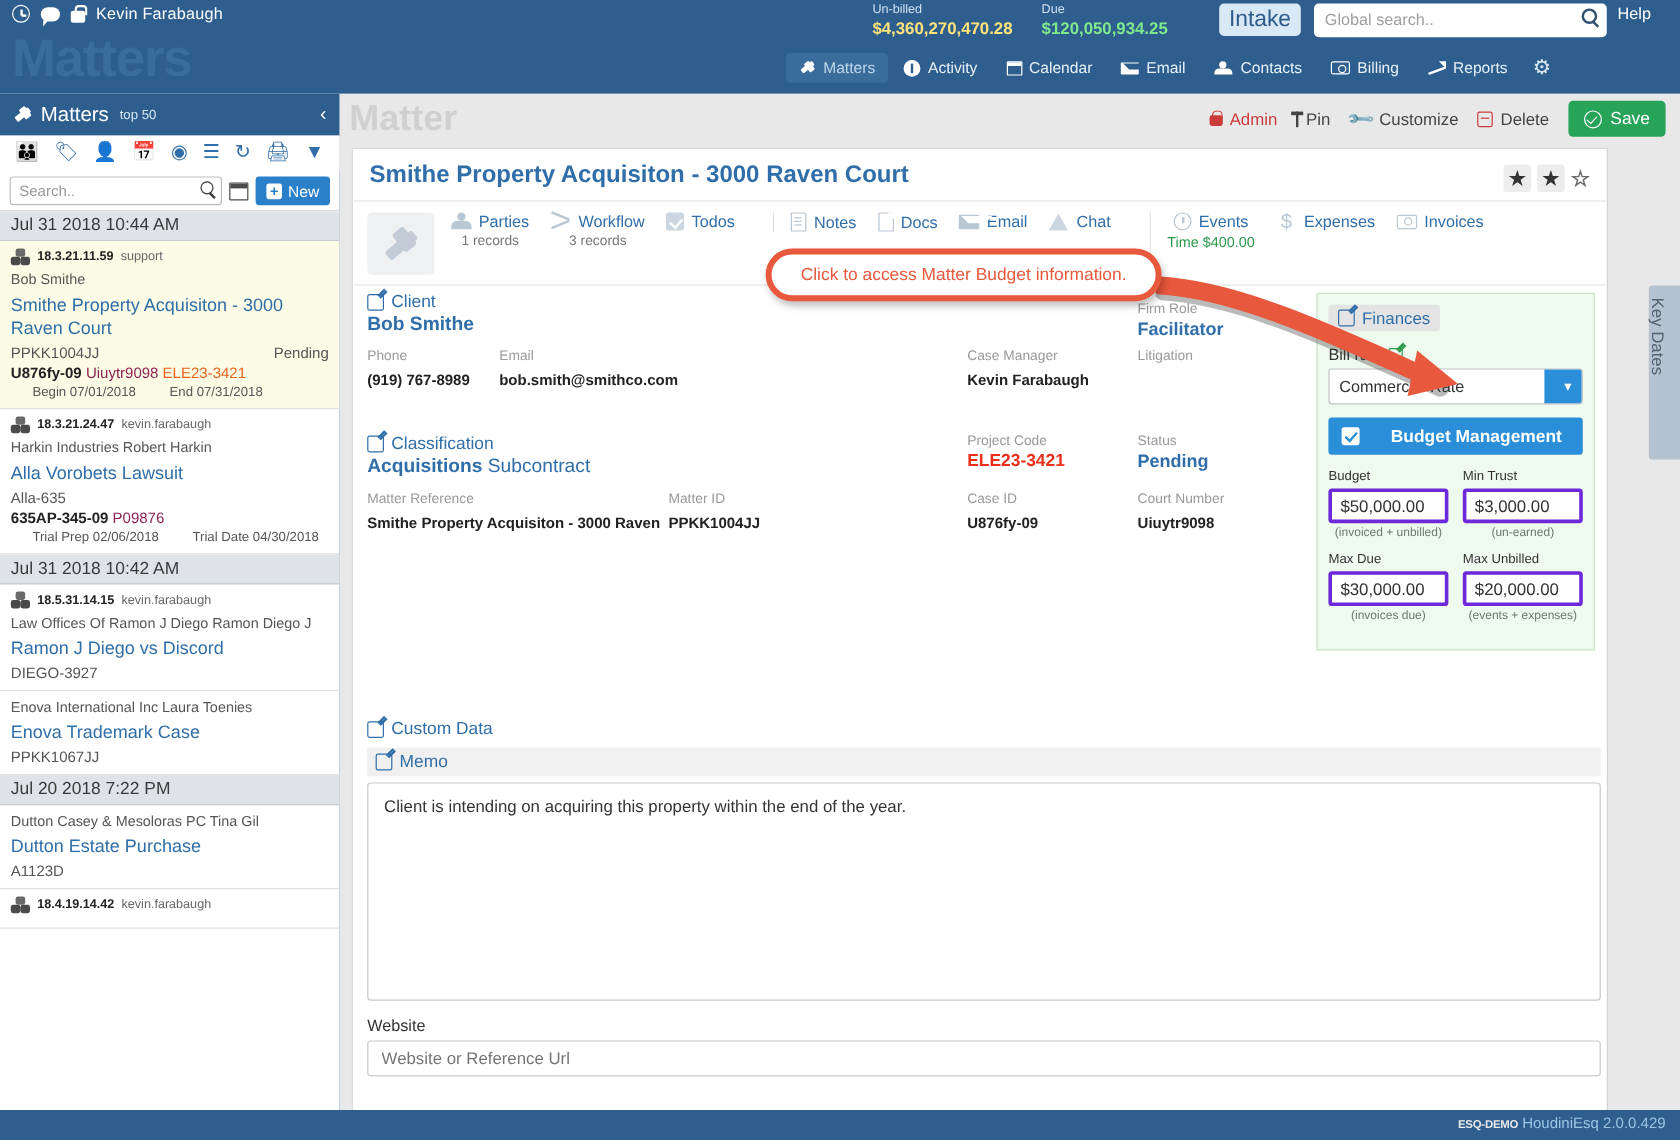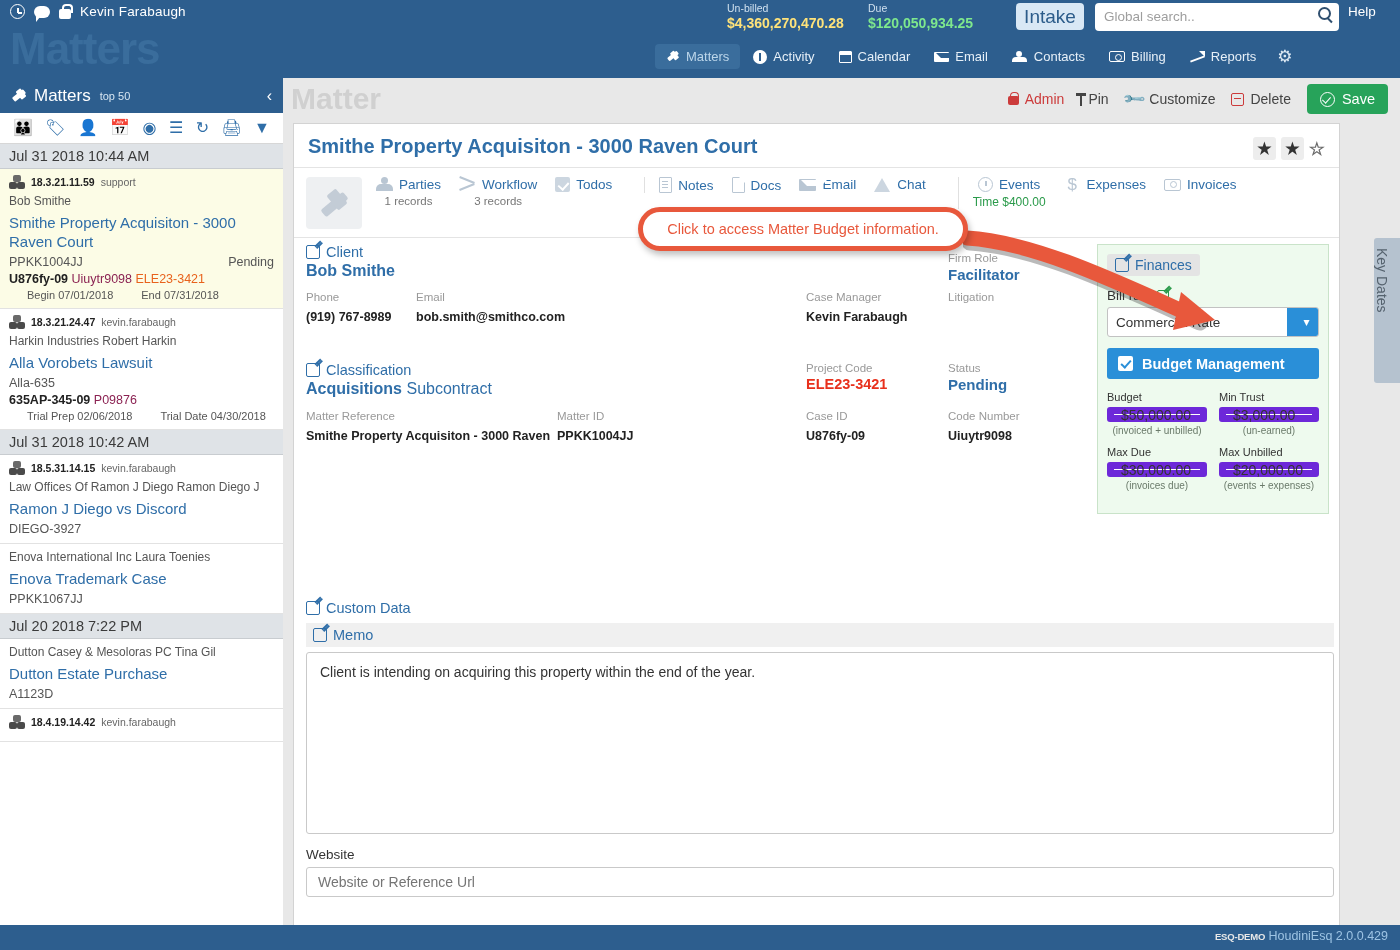--- a/index.html
+++ b/index.html
@@ -202,28 +202,28 @@
   .fin { position:absolute; right:10px; top:0; width:232px; background:#eefaee; border:1px solid #c9e3c9; padding:9px 9px 12px 9px; }
   .fin-title { display:inline-flex; align-items:center; gap:6px; background:#e4e4e4; border-radius:3px; padding:3px 8px; margin-bottom:12px; }
   .fin-title .edit-ic { border-color:#2f6ea8; }
   .fin-title span { font-size:14px; color:#2f6ea8; }
   .fin-lbl { font-size:13.5px; color:#333; margin-bottom:4px; display:flex; align-items:center; gap:5px; }
   .fin-lbl .edit-ic { width:12px; height:12px; border-color:#2a9a4a; }
   .fin-lbl .edit-ic:after { background:#2a9a4a; box-shadow:0 2px 0 #2a9a4a; }
   .select { height:30px; background:#fff; border:1px solid #c2c2c2; border-radius:3px; display:flex; align-items:center; position:relative; margin-bottom:11px; }
   .select span { font-size:13.5px; color:#333; padding-left:8px; }
   .select .caret { position:absolute; right:0; top:0; width:31px; height:28px; background:#2a8fd8; border-radius:0 2px 2px 0; color:#fff; display:flex; align-items:center; justify-content:center; font-size:12px; }
-  .bmgmt { background:#2a8fd8; color:#fff; height:31px; border-radius:3px; display:flex; align-items:center; gap:9px; padding-left:11px; margin-bottom:12px; cursor:pointer; }
+  .bmgmt { background:#2a8fd8; color:#fff; height:31px; border-radius:3px; display:flex; align-items:center; gap:26px; padding-left:11px; margin-bottom:12px; cursor:pointer; }
   .bmgmt .cb { width:15px; height:15px; background:#fff; border-radius:2px; position:relative; }
   .bmgmt .cb:after { content:""; position:absolute; left:4.6px; top:2px; width:4px; height:8px; border:solid #2a8fd8; border-width:0 2.2px 2.2px 0; transform:rotate(42deg); }
   .bmgmt span { font-size:14.5px; font-weight:bold; }
   .fgrid { display:flex; gap:12px; margin-bottom:10px; }
   .fcell { width:101px; }
   .fcell .cl { font-size:11px; color:#333; margin-bottom:4px; }
-  .fcell .cv { height:15px; background:#fff; border:7px solid #6d28d9; border-radius:3px; display:flex; align-items:center; padding-left:7px; font-size:14px; color:#333; }
+  .fcell .cv { height:29px; background:#fff; border:3px solid #6d28d9; border-radius:3px; display:flex; align-items:center; padding-left:7px; font-size:14px; color:#333; }
   .fcell .ch { font-size:10px; color:#6a7a6a; text-align:center; margin-top:3px; }
 
   
   .cd-row { margin-top:8px; }
   .memo-bar { display:flex; align-items:center; gap:6px; background:#f0f0f0; padding:4px 7px; margin-top:7px; width:1028px; }
   .memo-box { width:1028px; height:182px; border:1px solid #c9c9c9; border-radius:3px; background:#fff; padding:11px 13px; font-size:14px; color:#333; margin-top:5px; }
   .web-lbl { font-size:13.5px; color:#333; margin-top:13px; }
   .web-input { width:1028px; height:30px; border:1px solid #c9c9c9; border-radius:3px; margin-top:5px; padding-left:11px; font-size:14px; color:#9b9b9b; outline:none; font-family:inherit; }
 
   
@@ -314,20 +314,31 @@
     <span class="sic">🏷</span>
     <span class="sic">👤</span>
     <span class="sic">📅</span>
     <span class="sic">◉</span>
     <span class="sic">☰</span>
     <span class="sic">↻</span>
     <span class="sic">🖨</span>
     <span class="sic">▼</span>
   </div>
 
+  <div class="sb-search">
+    <div class="sb-inputwrap">
+      <input type="text" placeholder="Search.." style="">
+      <span class="mg"></span>
+    </div>
+    <span class="sb-cal"></span>
+    <button class="new-btn">
+      <span class="plus">+</span>
+      <span>New</span>
+    </button>
+  </div>
 
   <div class="sb-list">
 
     <div class="sb-group">Jul 31 2018 10:44 AM</div>
     <div class="sb-item sel">
       <div class="sb-meta">
         <span class="cube-ic">
             <i class="cube-top"></i>
           </span>
         <span class="sb-ip">18.3.21.11.59</span>
@@ -581,21 +592,21 @@
           </div>
           <div class="gp" style="left:642px;top:0;">
             <div class="fld-lbl">Status</div>
             <div class="fld-val blue" style="margin-top:2px;font-weight:bold;">Pending</div>
           </div>
           <div class="gp" style="left:500px;top:48px;">
             <div class="fld-lbl">Case ID</div>
             <div class="fld-val" style="margin-top:7px;">U876fy-09</div>
           </div>
           <div class="gp" style="left:642px;top:48px;">
-            <div class="fld-lbl">Code Number</div>
+            <div class="fld-lbl">Court Number</div>
             <div class="fld-val" style="margin-top:7px;">Uiuytr9098</div>
           </div>
         </div>
 
         <div style="height:120px;"></div>
 
         <div class="cd-row">
           <div class="sec-head">
               <span class="edit-ic"></span>
             <span class="sec-lbl">Custom Data</span>

